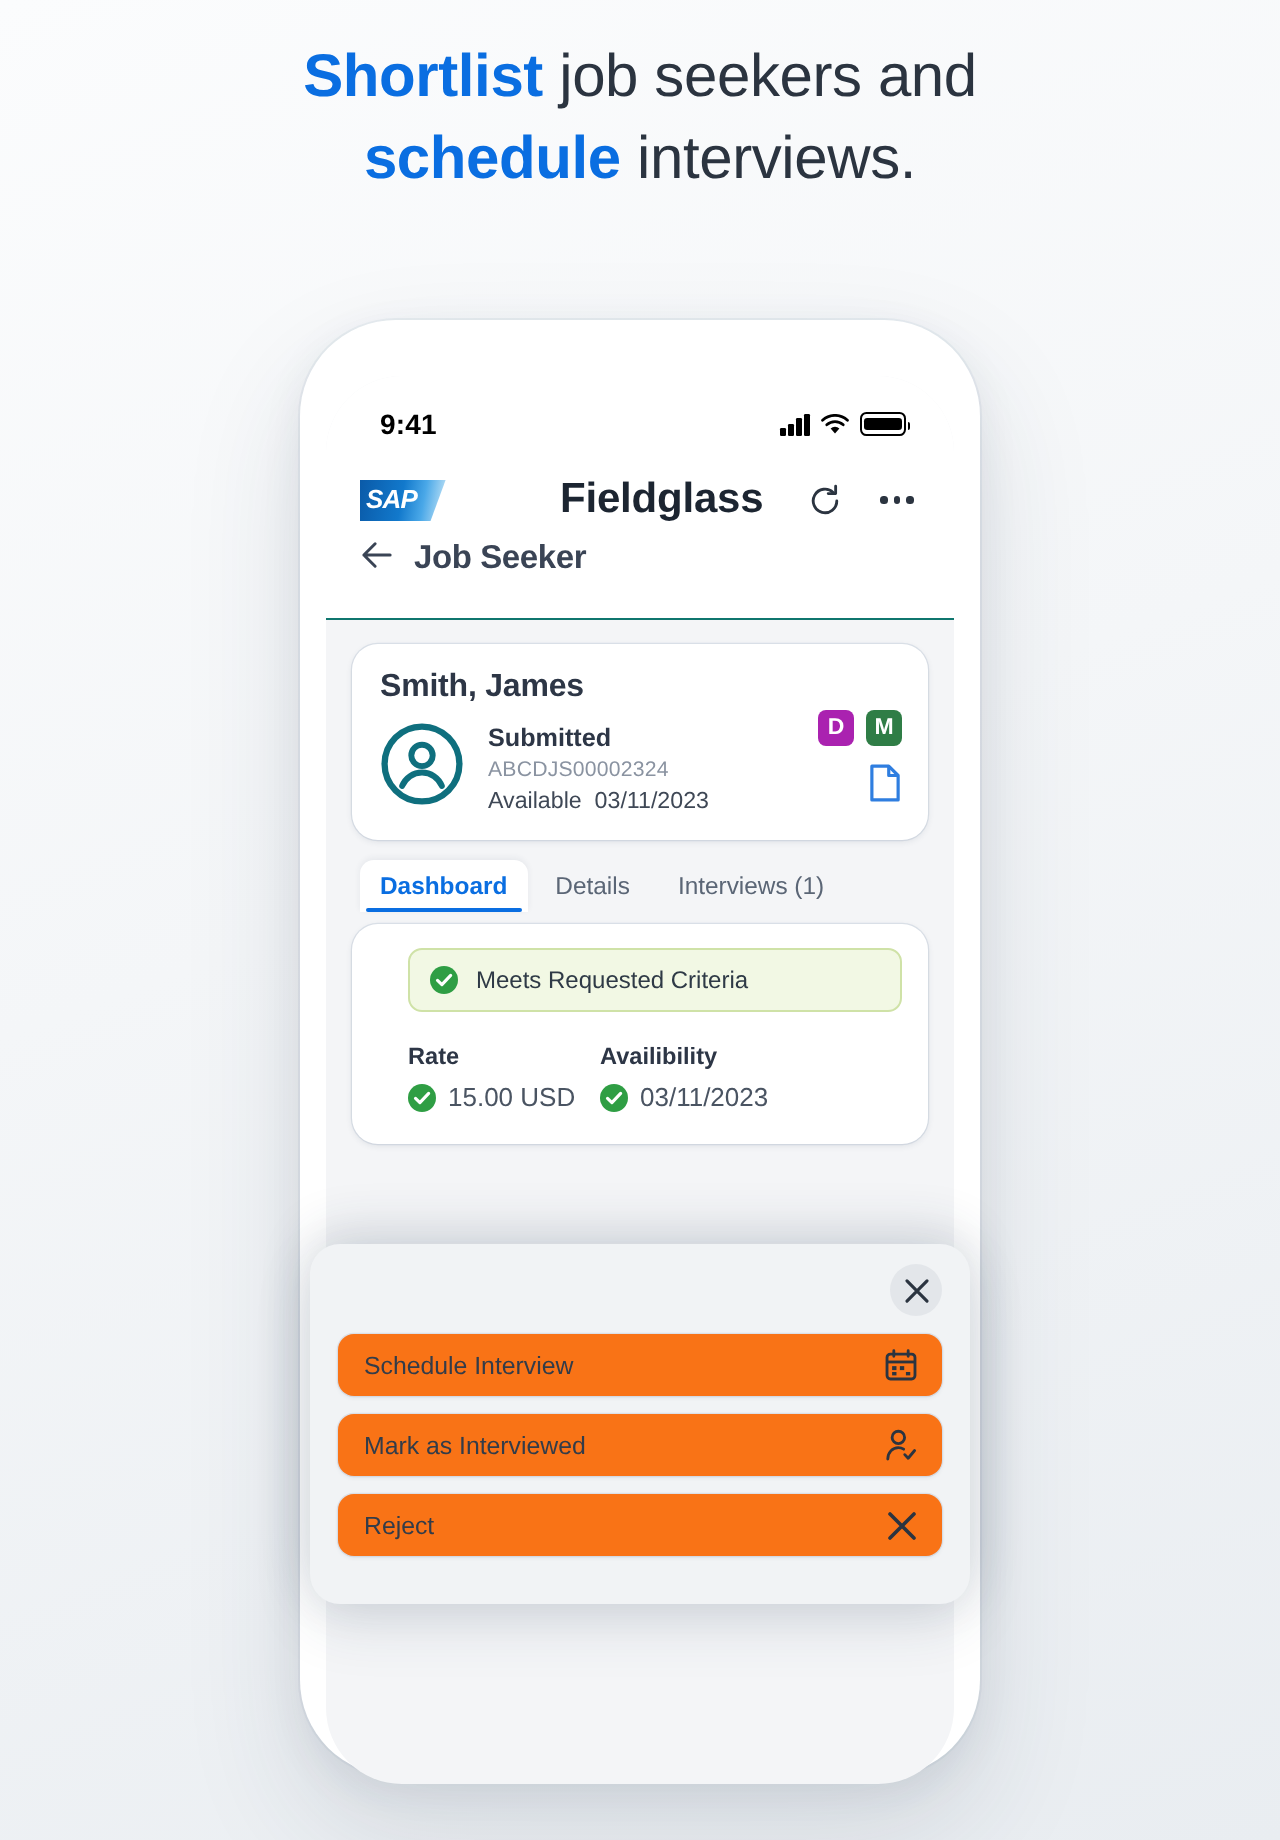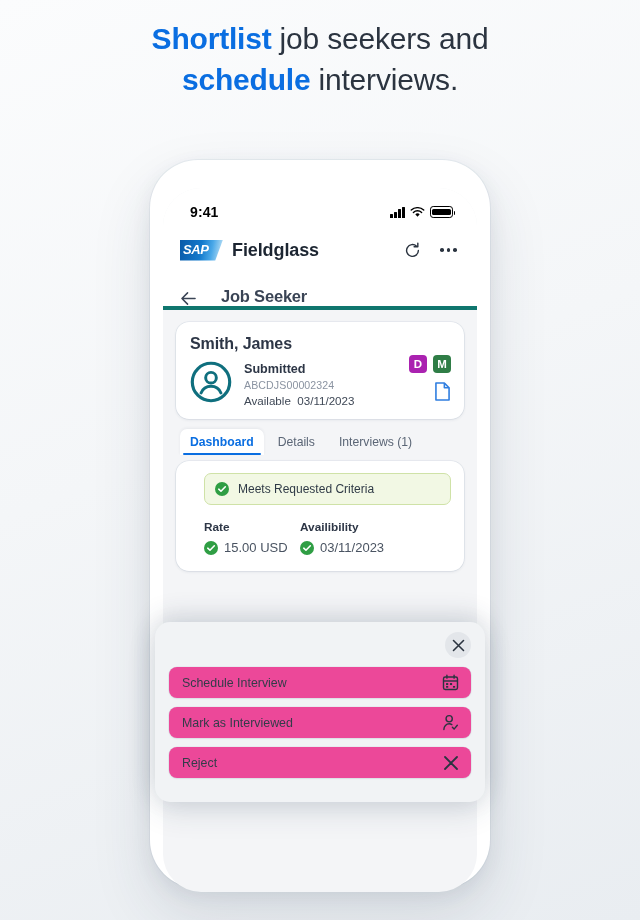--- a/index.html
+++ b/index.html
@@ -102,36 +102,36 @@
     background: linear-gradient(100deg, #0a5aa8 0%, #1279cc 48%, #4aa8e8 72%, #cfeaf8 100%);
     clip-path: polygon(0 0, 100% 0, 82% 100%, 0 100%);
   }
   .sap-logo .txt {
     position: absolute; left: 3px; top: 2px;
     font-size: 13px; font-weight: 700; color: #fff;
     font-style: italic; letter-spacing: -0.4px;
     font-family: "Liberation Sans", sans-serif;
   }
   .appbar-title {
-    font-size: 18px; font-weight: 700; color: #1c2531; letter-spacing: -0.1px;
+    font-size: 21px; font-weight: 700; color: #1c2531; letter-spacing: -0.1px; margin-left: 48px;
   }
   .appbar-actions { margin-left: auto; display: flex; align-items: center; gap: 18px; }
   .icon-btn { display: flex; align-items: center; justify-content: center; cursor: pointer; }
   .dots-h { display: flex; gap: 3px; }
   .dots-h b { width: 3.6px; height: 3.6px; background: #2b3440; border-radius: 50%; display: block; }
 
   
   .pagetitle {
     background: #ffffff;
     height: 40px;
     display: flex;
-    align-items: flex-end;
-    gap: 24px;
+    align-items: flex-start;
+    gap: 10px;
     padding: 0 17px;
-    border-bottom: 4px solid #0f766e;
+    border-bottom: 1px solid #0f766e;
   }
   .pagetitle .t { font-size: 16.5px; font-weight: 700; color: #3a4455; letter-spacing: -0.2px; }
 
   
   .content { padding: 12px 13px 0 13px; }
 
   .card {
     background: #fff;
     border-radius: 13px;
     box-shadow: 0 1px 3px rgba(40,60,90,0.10), 0 0 0 0.6px rgba(200,210,222,0.5);
@@ -200,21 +200,21 @@
     box-shadow: 0 -6px 26px rgba(35,55,80,0.16), 0 10px 30px rgba(35,55,80,0.12);
     padding: 10px 14px 14px 14px;
   }
   .sheet-close {
     width: 26px; height: 26px; border-radius: 50%;
     background: #e3e6ea; margin-left: auto;
     display: flex; align-items: center; justify-content: center; cursor: pointer;
   }
   .sheet-list { margin-top: 9px; display: flex; flex-direction: column; gap: 9px; }
   .sheet-item {
-    background: #ec4899; border-radius: 8px; height: 31px;
+    background: #f97316; border-radius: 8px; height: 31px;
     display: flex; align-items: center; padding: 0 12px 0 13px;
     box-shadow: 0 1px 2px rgba(40,60,90,0.07), 0 0 0 0.6px rgba(205,212,222,0.55);
     cursor: pointer;
   }
   .sheet-item .lbl { font-size: 12.4px; color: #333c49; }
   .sheet-item .ic { margin-left: auto; display: flex; align-items: center; }
 
   
   .actionbar {
     position: absolute; left: 163px; bottom: 172px;

